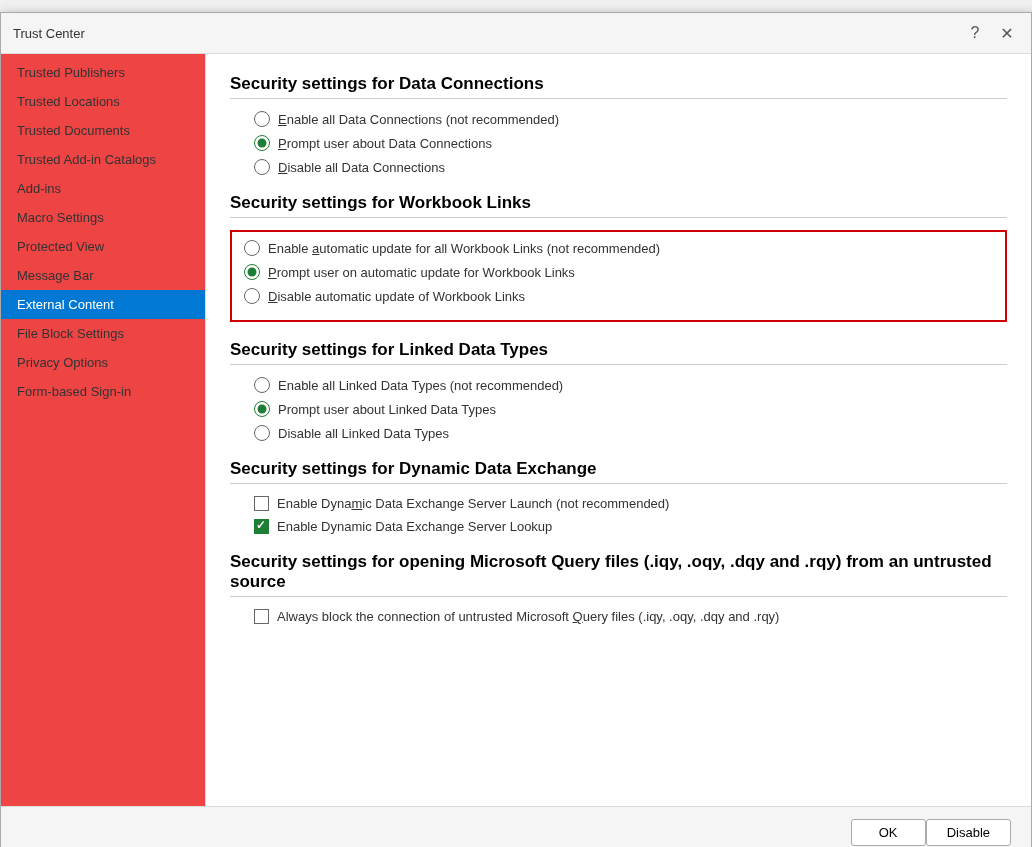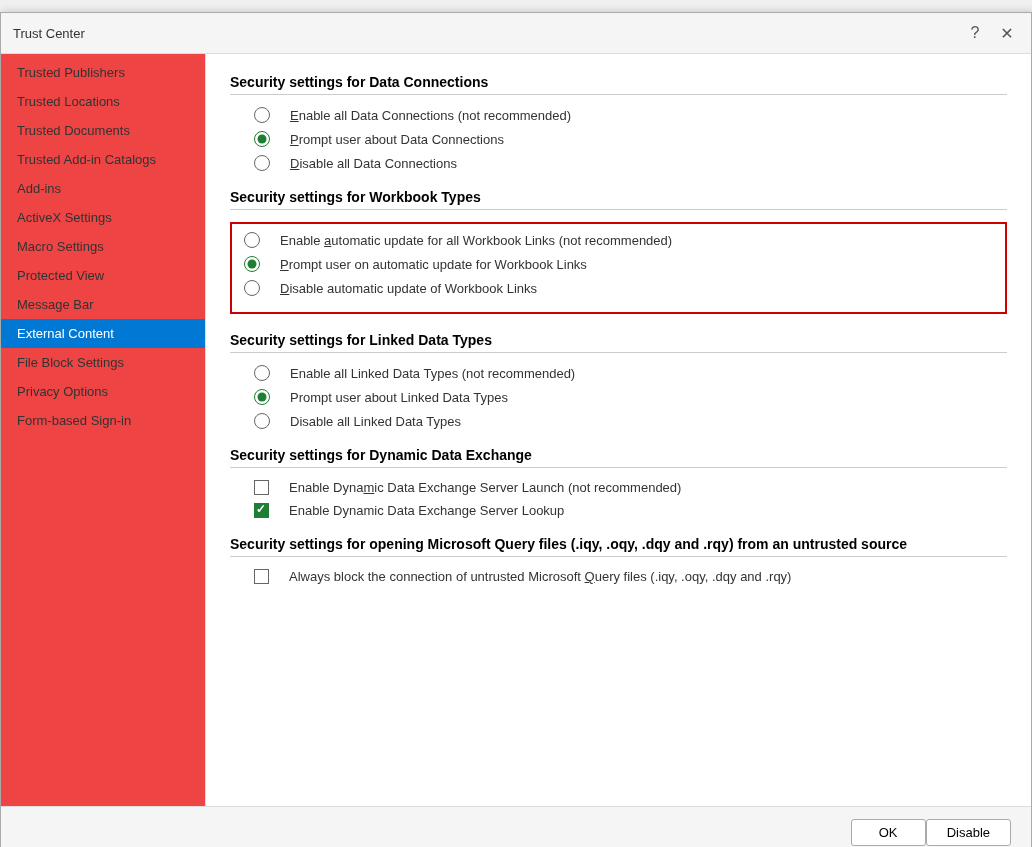--- a/index.html
+++ b/index.html
@@ -75,38 +75,38 @@
     .sidebar-item.active {
       background: #0078d4;
       color: #ffffff;
     }
     .main-content {
       flex: 1;
       padding: 20px 24px;
       overflow-y: auto;
     }
     .section-title {
-      font-size: 14px;
+      font-size: 17px;
       font-weight: bold;
       color: #000;
       margin-bottom: 4px;
     }
     .section-divider {
       border: none;
       border-top: 1px solid #ccc;
       margin-bottom: 12px;
     }
     .radio-group, .checkbox-group {
       margin-bottom: 8px;
       padding-left: 24px;
     }
     .radio-item, .checkbox-item {
       display: flex;
       align-items: flex-end;
-      gap: 20px;
+      gap: 8px;
       margin-bottom: 8px;
       font-size: 13px;
       color: #333;
     }
     .radio-item label, .checkbox-item label {
       cursor: pointer;
     }
     input[type="radio"] {
       appearance: none;
       width: 16px;
@@ -200,21 +200,20 @@
   </div>
 
   <div class="dialog-body">
 
     <div class="sidebar">
       <div class="sidebar-item">Trusted Publishers</div>
       <div class="sidebar-item">Trusted Locations</div>
       <div class="sidebar-item">Trusted Documents</div>
       <div class="sidebar-item">Trusted Add-in Catalogs</div>
       <div class="sidebar-item">Add-ins</div>
-      <div class="sidebar-item">ActiveX Settings</div>
       <div class="sidebar-item">Macro Settings</div>
       <div class="sidebar-item">Protected View</div>
       <div class="sidebar-item">Message Bar</div>
       <div class="sidebar-item active">External Content</div>
       <div class="sidebar-item">File Block Settings</div>
       <div class="sidebar-item">Privacy Options</div>
       <div class="sidebar-item">Form-based Sign-in</div>
     </div>
 
     <div class="main-content">
@@ -232,21 +231,21 @@
             <label for="dc-prompt"><u>P</u>rompt user about Data Connections</label>
           </div>
           <div class="radio-item">
             <input type="radio" name="data-connections" id="dc-disable-all" style="">
             <label for="dc-disable-all"><u>D</u>isable all Data Connections</label>
           </div>
         </div>
       </div>
 
       <div class="section-block">
-        <div class="section-title">Security settings for Workbook Types</div>
+        <div class="section-title">Security settings for Workbook Links</div>
         <hr class="section-divider">
         <div class="workbook-links-box">
           <div class="radio-item">
             <input type="radio" name="workbook-links" id="wl-enable-auto" style="">
             <label for="wl-enable-auto">Enable <u>a</u>utomatic update for all Workbook Links (not recommended)</label>
           </div>
           <div class="radio-item">
             <input type="radio" name="workbook-links" id="wl-prompt" checked="" style="">
             <label for="wl-prompt"><u>P</u>rompt user on automatic update for Workbook Links</label>
           </div>

